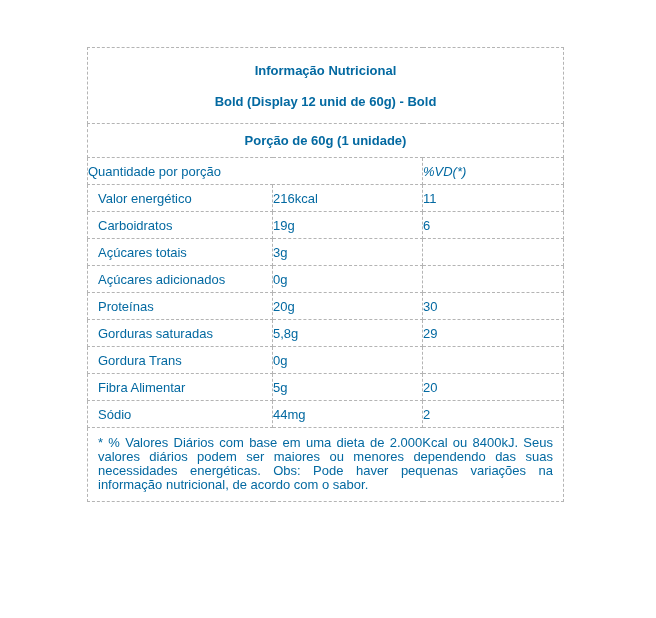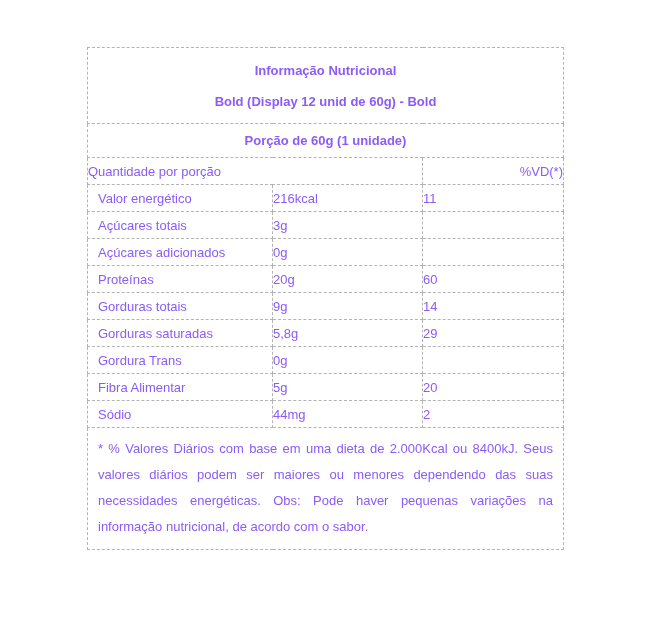--- a/index.html
+++ b/index.html
@@ -16,21 +16,21 @@
     height: 618px;
   }
   table.nutrition {
     position: absolute;
     left: 87px;
     top: 47px;
     width: 476px;
     border-collapse: collapse;
     table-layout: fixed;
     font-size: 13px;
-    color: #8b5cf6;
+    color: #0369a1;
   }
   table.nutrition td {
     border: 1px dashed #b4b4b4;
     vertical-align: middle;
   }
   td.title-cell {
     height: 76px;
     text-align: center;
     font-weight: bold;
     padding: 6px 0;
@@ -40,35 +40,36 @@
   td.portion-cell {
     height: 34px;
     text-align: center;
     font-weight: bold;
   }
   td.qty-header {
     height: 27px;
   }
   td.dv-header {
     height: 27px;
-    text-align: right;
+    text-align: left;
+    font-style: italic;
   }
   td.label-cell {
     height: 27px;
     text-align: left;
     padding-left: 10px;
   }
   td.amount-cell, td.dv-cell {
     height: 27px;
     text-align: left;
   }
   td.footnote-cell {
     padding: 8px 10px 9px 10px;
     text-align: justify;
-    line-height: 26px;
+    line-height: 14px;
     font-size: 13px;
   }
 </style>
 </head>
 <body>
 
 <div class="page">
   <table class="nutrition">
     <colgroup>
       <col style="width:185px">
@@ -89,38 +90,38 @@
         <td class="qty-header" colspan="2">Quantidade por porção</td>
         <td class="dv-header">%VD(*)</td>
       </tr>
 
       <tr>
         <td class="label-cell">Valor energético</td>
         <td class="amount-cell">216kcal</td>
         <td class="dv-cell">11</td>
       </tr>
       <tr>
+        <td class="label-cell">Carboidratos</td>
+        <td class="amount-cell">19g</td>
+        <td class="dv-cell">6</td>
+      </tr>
+      <tr>
         <td class="label-cell">Açúcares totais</td>
         <td class="amount-cell">3g</td>
         <td class="dv-cell"></td>
       </tr>
       <tr>
         <td class="label-cell">Açúcares adicionados</td>
         <td class="amount-cell">0g</td>
         <td class="dv-cell"></td>
       </tr>
       <tr>
         <td class="label-cell">Proteínas</td>
         <td class="amount-cell">20g</td>
-        <td class="dv-cell">60</td>
-      </tr>
-      <tr>
-        <td class="label-cell">Gorduras totais</td>
-        <td class="amount-cell">9g</td>
-        <td class="dv-cell">14</td>
+        <td class="dv-cell">30</td>
       </tr>
       <tr>
         <td class="label-cell">Gorduras saturadas</td>
         <td class="amount-cell">5,8g</td>
         <td class="dv-cell">29</td>
       </tr>
       <tr>
         <td class="label-cell">Gordura Trans</td>
         <td class="amount-cell">0g</td>
         <td class="dv-cell"></td>

